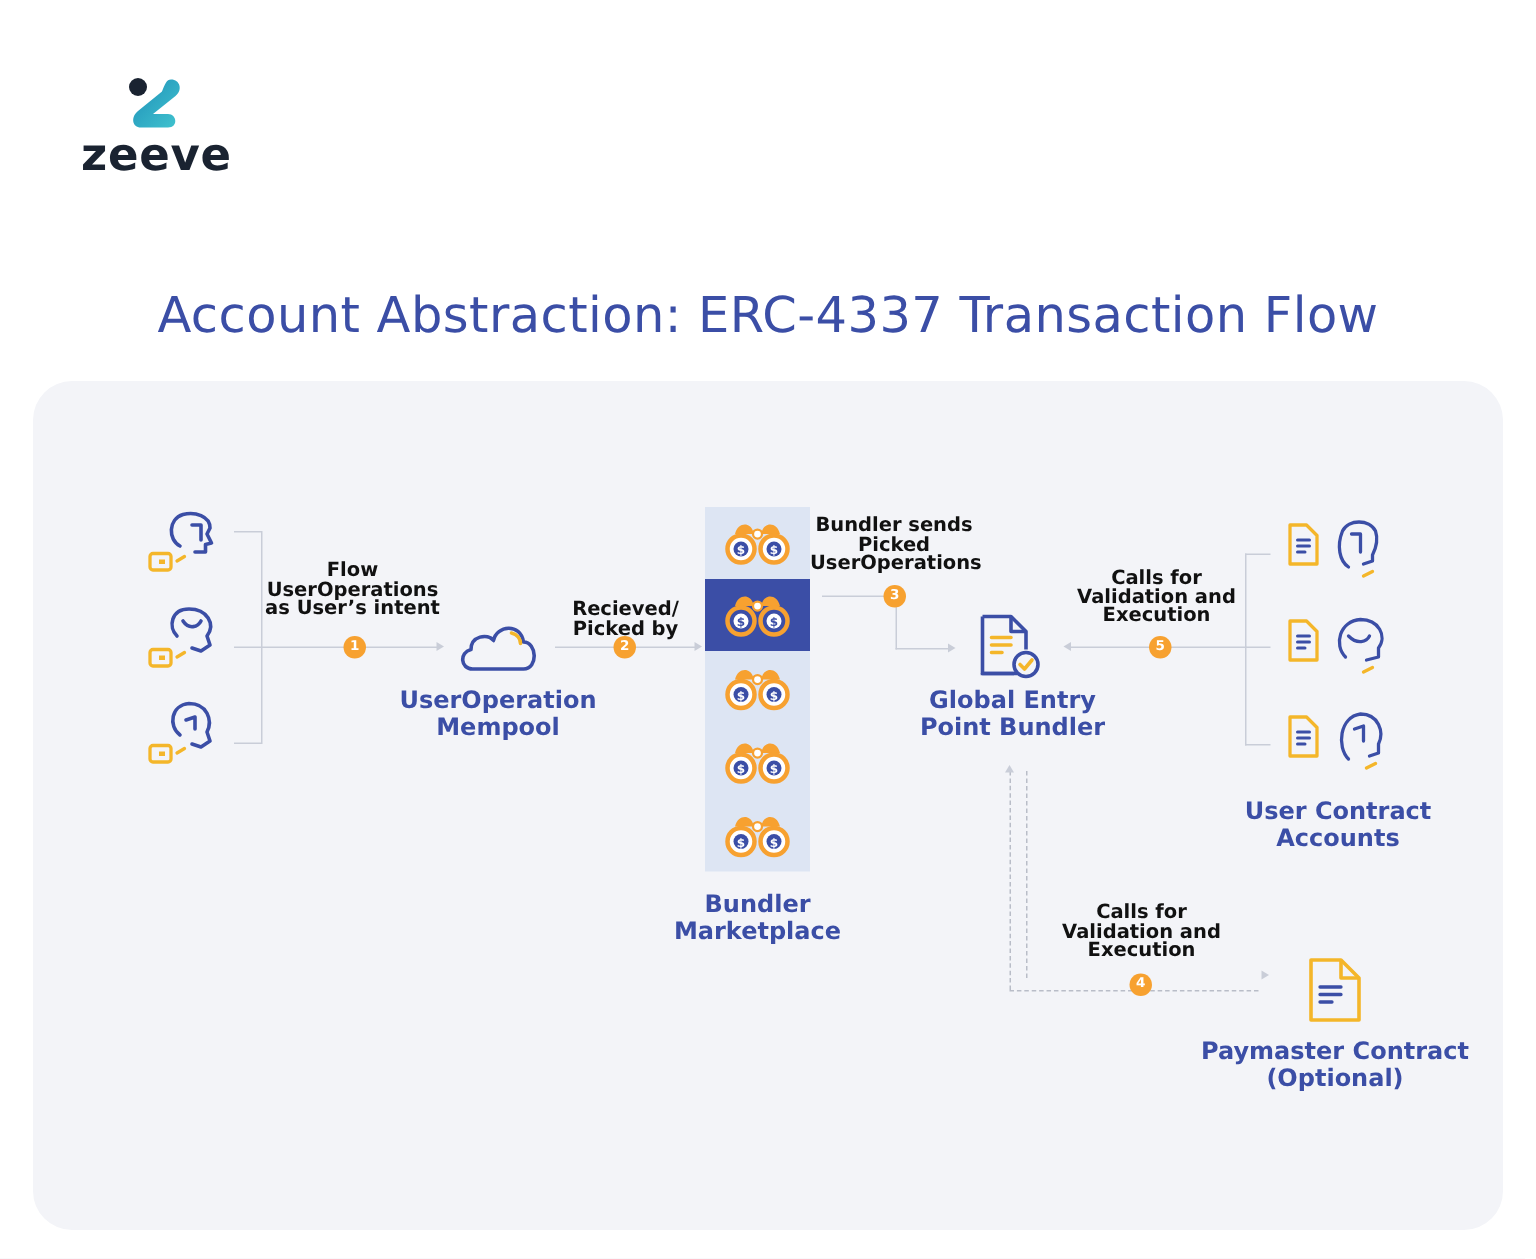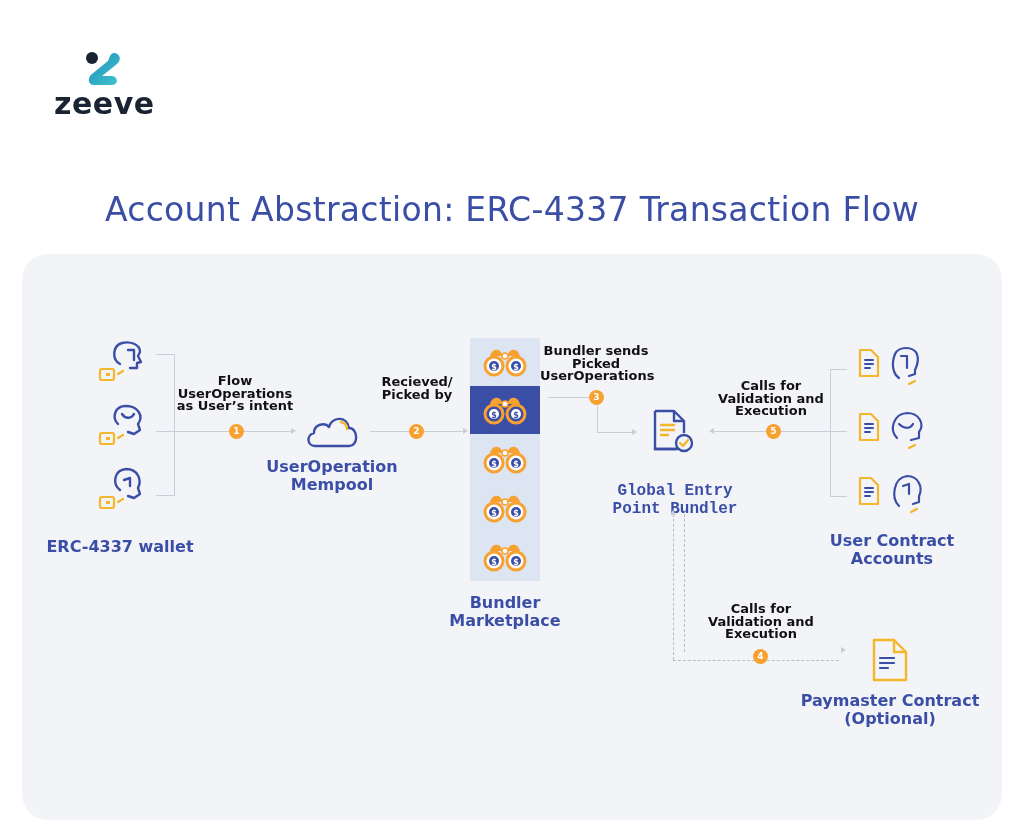--- a/index.html
+++ b/index.html
@@ -65,21 +65,20 @@
     </svg>
 </div>
 
 <div class="abs line" style="left:156px;top:354px;width:18px;height:1px;"></div>
 <div class="abs line" style="left:156px;top:495px;width:18px;height:1px;"></div>
 <div class="abs line" style="left:174px;top:354px;width:1px;height:142px;"></div>
 <div class="abs line" style="left:156px;top:431px;width:138px;height:1px;"></div>
 <div class="abs" style="left:291px;top:428px;width:0;height:0;border-left:5px solid #c9cdd8;border-top:3px solid transparent;border-bottom:3px solid transparent;"></div>
 
 <div class="abs node-label" style="left:20px;top:538px;width:200px;">
-  <div>ERC-4337 wallet</div>
 </div>
 
 <div class="abs step-label" style="left:170px;top:375px;width:130px;">
   <div>Flow</div>
   <div>UserOperations</div>
   <div>as User’s intent</div>
 </div>
 <div class="abs badge" style="left:229px;top:424px;">1</div>
 
 <div class="abs" style="left:303px;top:412px;">
@@ -88,21 +87,21 @@
       <path d="M38 10 C42 11 44 14 44 17" fill="none" stroke="#f4b62a" stroke-width="2.4" stroke-linecap="round"></path>
     </svg>
 </div>
 <div class="abs node-label" style="left:252px;top:458px;width:160px;">
   <div>UserOperation</div>
   <div>Mempool</div>
 </div>
 
 <div class="abs line" style="left:370px;top:431px;width:96px;height:1px;"></div>
 <div class="abs" style="left:463px;top:428px;width:0;height:0;border-left:5px solid #c9cdd8;border-top:3px solid transparent;border-bottom:3px solid transparent;"></div>
-<div class="abs step-label" style="left:370px;top:376px;width:94px;">
+<div class="abs step-label" style="left:370px;top:401px;width:94px;">
   <div>Recieved/</div>
   <div>Picked by</div>
 </div>
 <div class="abs badge" style="left:409px;top:424px;">2</div>
 
 <div class="abs bundler-col">
   <div class="bundler-cell" style="top:0;">
     <svg width="46" height="32" viewBox="0 0 46 32">
         <path d="M8 10 C10 2 18 2 20 8 L26 8 C28 2 36 2 38 10" fill="#f7a130"></path>
         <circle cx="23" cy="10" r="3" fill="#fff" stroke="#f7a130" stroke-width="1.5"></circle>
@@ -182,21 +181,21 @@
 <div class="abs" style="left:652px;top:409px;">
   <svg width="44" height="46" viewBox="0 0 44 46">
       <path d="M3 2 L22 2 L32 12 L32 24 M26 40 L3 40 Z" fill="none" stroke="#3b4ea6" stroke-width="2.4" stroke-linejoin="round"></path>
       <path d="M3 2 L3 40 L24 40" fill="none" stroke="#3b4ea6" stroke-width="2.4"></path>
       <path d="M22 2 L22 12 L32 12" fill="none" stroke="#3b4ea6" stroke-width="2.4" stroke-linejoin="round"></path>
       <path d="M9 16 L22 16 M9 21 L22 21 M9 26 L16 26" stroke="#f4b62a" stroke-width="2.4" stroke-linecap="round"></path>
       <circle cx="32" cy="34" r="8" fill="#f3f4f8" stroke="#3b4ea6" stroke-width="2.4"></circle>
       <path d="M28 34 L31 37 L36 31" fill="none" stroke="#f4b62a" stroke-width="2.4" stroke-linecap="round" stroke-linejoin="round"></path>
     </svg>
 </div>
-<div class="abs node-label" style="left:600px;top:482px;width:150px;font-family:Liberation Mono, monospace;">
+<div class="abs node-label" style="left:600px;top:458px;width:150px;">
   <div>Global Entry</div>
   <div>Point Bundler</div>
 </div>
 
 <div class="abs step-label" style="left:716px;top:380px;width:110px;">
   <div>Calls for</div>
   <div>Validation and</div>
   <div>Execution</div>
 </div>
 <div class="abs" style="left:709px;top:428px;width:0;height:0;border-right:5px solid #c9cdd8;border-top:3px solid transparent;border-bottom:3px solid transparent;"></div>

